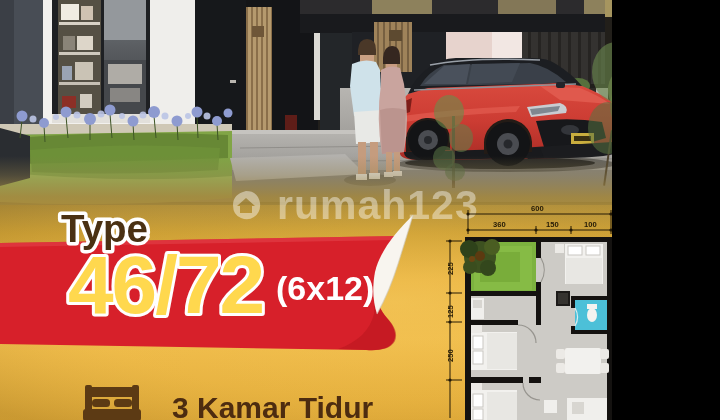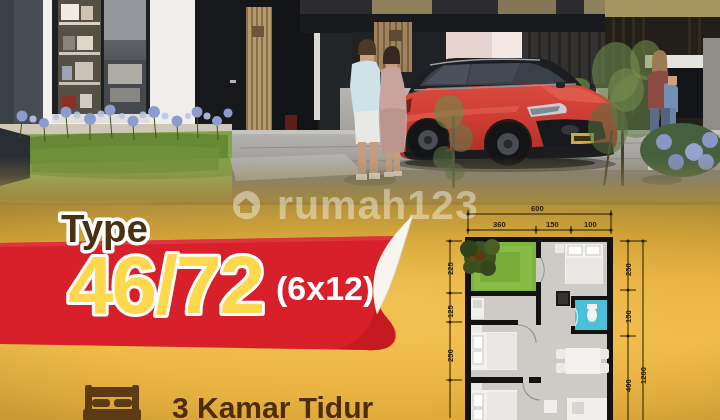--- a/index.html
+++ b/index.html
@@ -1,16 +1,16 @@
 <!DOCTYPE html>
 <html><head>
 <meta charset="utf-8">
 <style>
   html,body{margin:0;padding:0;background:#000;}
-  #stage{position:relative;width:720px;height:420px;overflow:hidden;font-family:"Liberation Sans",sans-serif;}
+  #stage{position:relative;width:612px;height:420px;overflow:hidden;font-family:"Liberation Sans",sans-serif;}
   svg{display:block;}
 </style>
 </head>
 <body>
 <div id="stage">
 <svg width="720" height="420" viewBox="0 0 720 420">
 <defs>
   <linearGradient id="pave" x1="0" y1="0" x2="0" y2="1">
     <stop offset="0" stop-color="#b7b5b1"></stop>
           <stop offset="0.55" stop-color="#9b9995"></stop>

